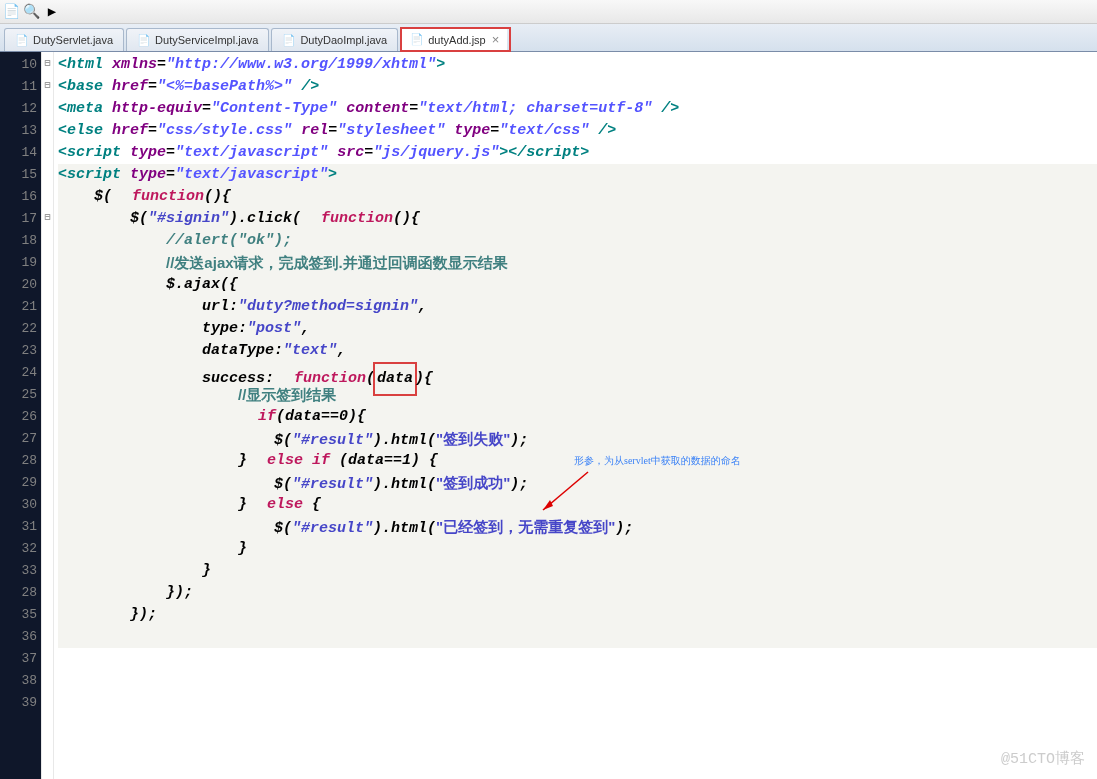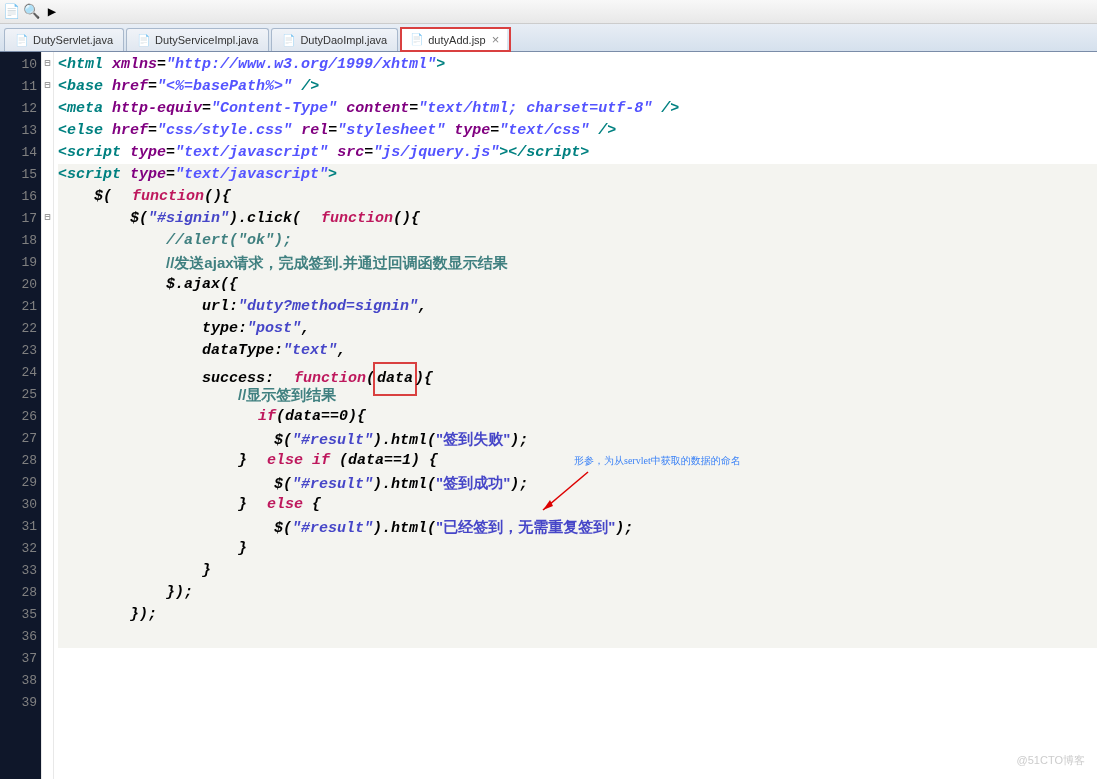--- a/index.html
+++ b/index.html
@@ -22,21 +22,21 @@
 .str { color: #5454ff; }
 .tag { color: #008080; }
 .js-kw { color: #be185d; margin-left: 20px; }
 .js-str { color: #4646c8; }
 .js-comment { color: #408080; }
 .plain { color: #000; }
 .cn { font-style: normal; font-family: "Microsoft YaHei", sans-serif; }
 .hl-box { border: 2px solid #d94040; display: inline-block; padding: 4px 2px; margin: 0 -2px; }
 .annotation { position: absolute; top: 398px; left: 520px; color: #3b82f6; font-size: 10px; font-style: normal; font-family: Liberation Serif, serif; font-weight:normal; }
 .arrow { position: absolute; top: 418px; left: 484px; }
-.watermark { position: absolute; bottom: 8px; right: 12px; color: #ccc; font-size: 11px; font-style: normal; font-family: Liberation Sans, sans-serif; }
+.watermark { position: absolute; bottom: 8px; right: 12px; color: #ccc; font-size: 15px; font-style: normal; font-family: Liberation Mono, monospace; }
 .active-tab-outer{ display:inline-block; border:2px solid #d94040; margin-bottom:-1px;}
 .active-tab-outer .tab{ background:#fff; border:none; border-radius:0; padding:3px 8px;}
 </style>
 </head>
 <body>
 
 <div class="toolbar">
   <span class="toolbar-icon">📄</span>
   <span class="toolbar-icon">🔍</span>
   <span class="toolbar-icon">▶</span>

